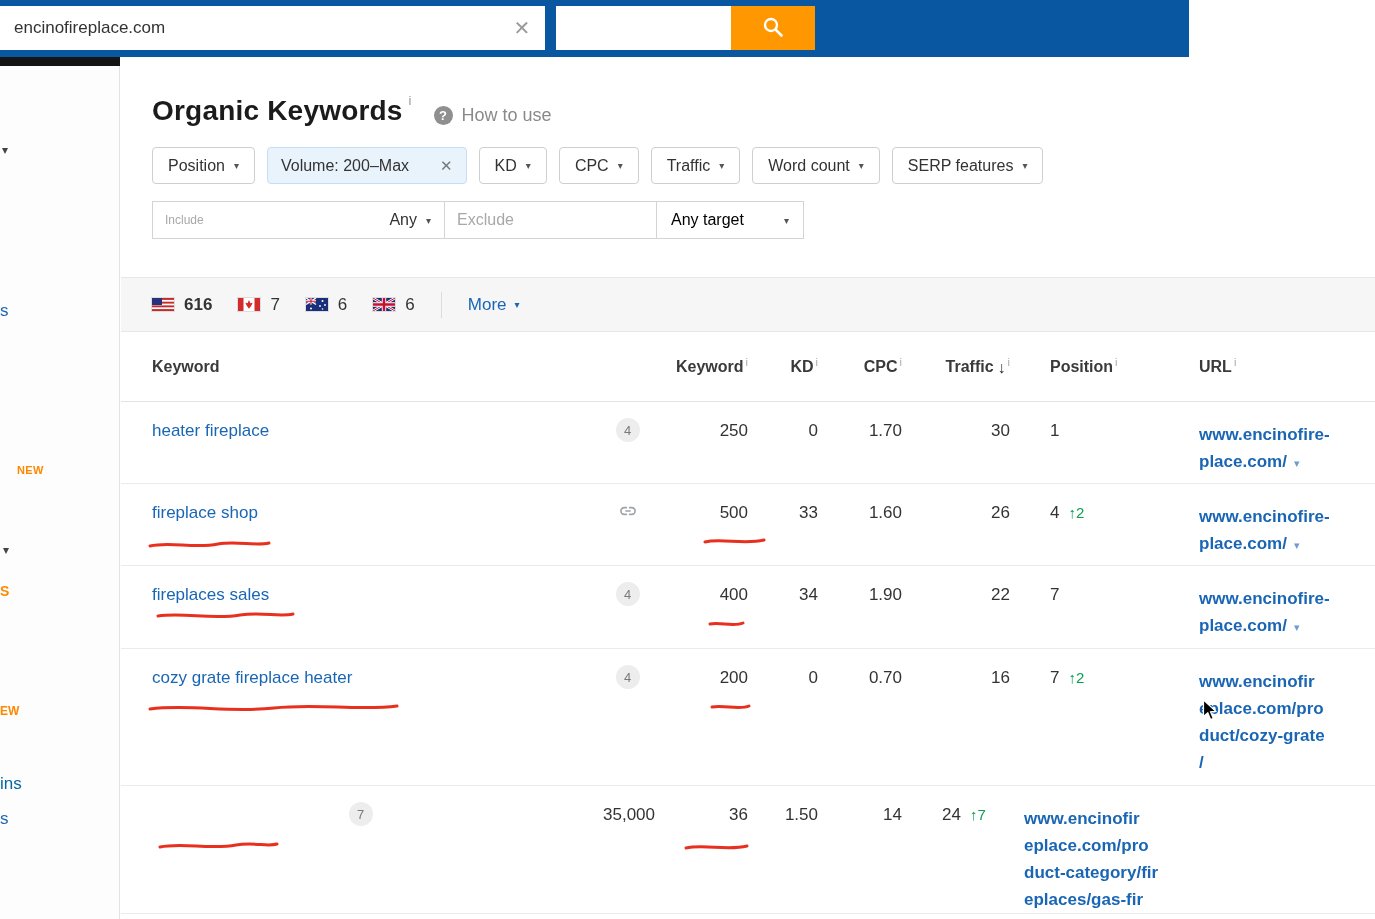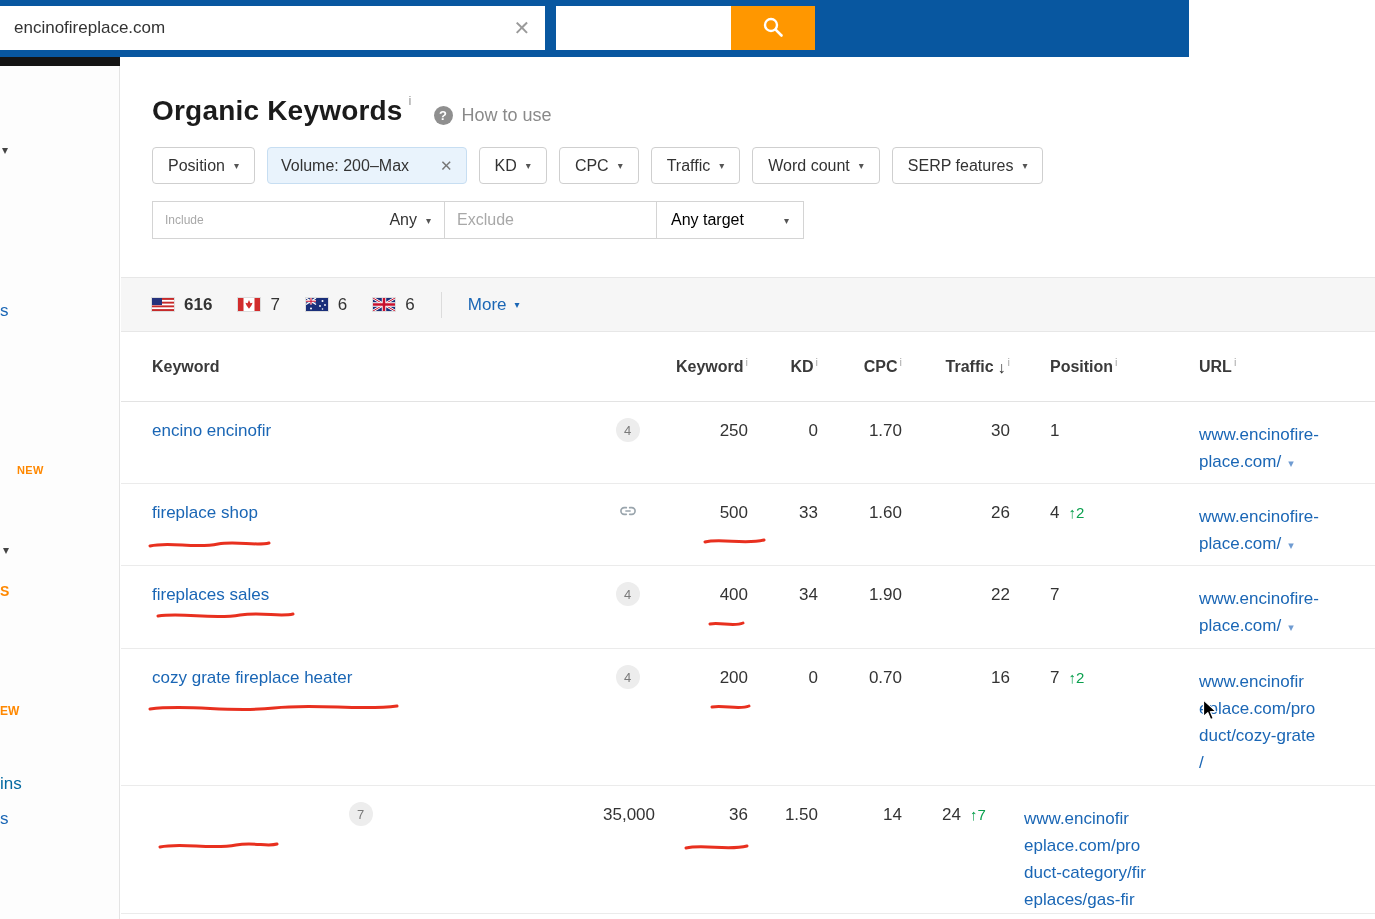--- a/index.html
+++ b/index.html
@@ -60,21 +60,21 @@
   .c-vol,.c-kd,.c-cpc,.c-traf { text-align:right; }
   .c-pos { padding-left:40px; }
   .c-url { padding-left:14px; }
   .c-badge { display:flex; justify-content:center; }
 
   .kw { color:#1a66b5; text-decoration:none; cursor:pointer; }
   .badge { width:24px; height:24px; border-radius:50%; background:#ededed; color:#7a7a7a; font-size:13px; display:flex; align-items:center; justify-content:center; margin-top:-3px; cursor:pointer; }
   .linkicon { margin-top:-2px; cursor:pointer; }
   .pos-wrap { display:flex; gap:9px; }
   .chg { color:#0aa04e; font-size:15px; display:flex; padding-top:1px; }
-  .url-line { line-height:27px; white-space:nowrap; }
+  .url-line { line-height:27px; white-space:nowrap;font-weight:bold; }
   .url-line a { color:#1a66b5; text-decoration:none; cursor:pointer; }
   .url-caret { color:#6f9bd1; font-size:11px; margin-left:7px; cursor:pointer; }
 
   .sup { color:#aaa; font-size:11px; vertical-align:super; margin-left:2px; font-weight:400; }
   .sort { margin-left:4px; font-weight:700; color:#333; }
 
   .scribble { position:absolute; pointer-events:none; z-index:5; }
   .cursor-icon { position:absolute; left:1202px; top:699px; z-index:50; pointer-events:none; }
 </style>
 </head>
@@ -242,21 +242,21 @@
     </div>
     <div class="c-pos">
       <span>Position</span><span class="sup">i</span>
     </div>
     <div class="c-url">
       <span>URL</span><span class="sup">i</span>
     </div>
   </div>
 
   <div class="grid trow" style="min-height:82px;">
-    <div class="c-kw"><a class="kw">encino encinofir</a></div>
+    <div class="c-kw"><a class="kw">heater fireplace</a></div>
     <div class="c-badge">
         <span class="badge">4</span>
       </div>
     <div class="c-vol">250</div>
     <div class="c-kd">0</div>
     <div class="c-cpc">1.70</div>
     <div class="c-traf">30</div>
     <div class="c-pos">
         <span class="pos-wrap">
           <span>1</span>

